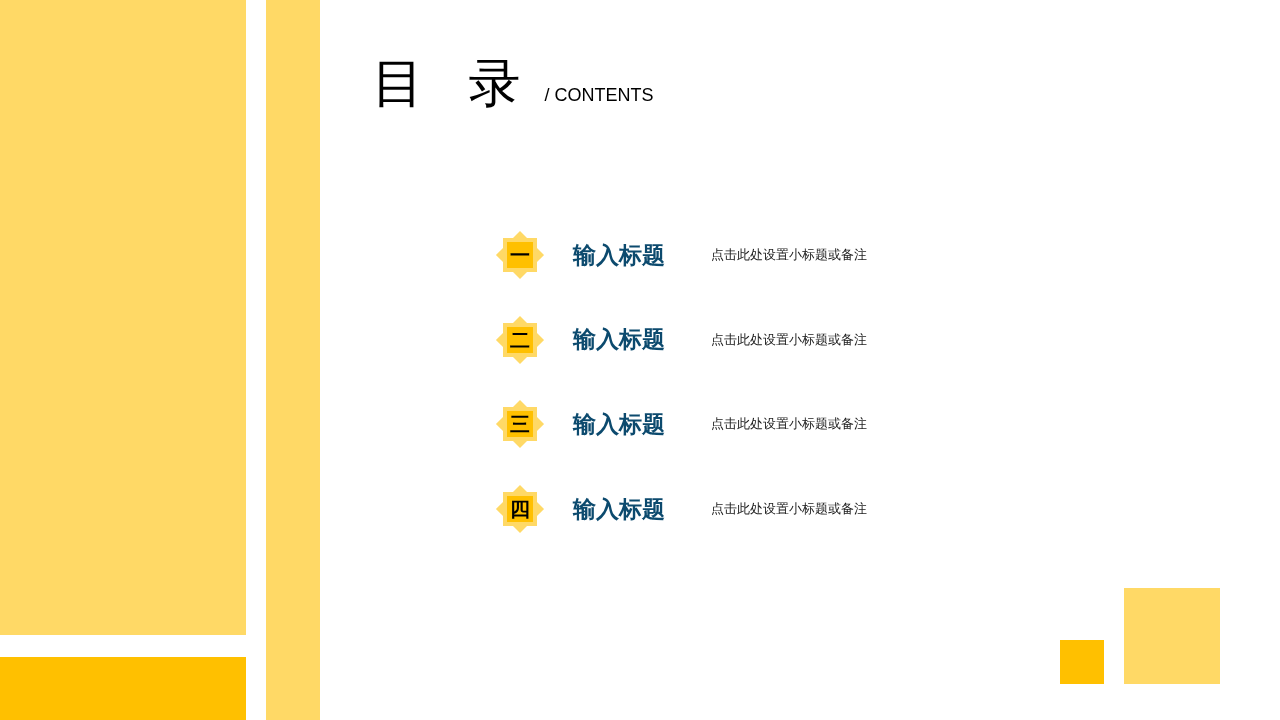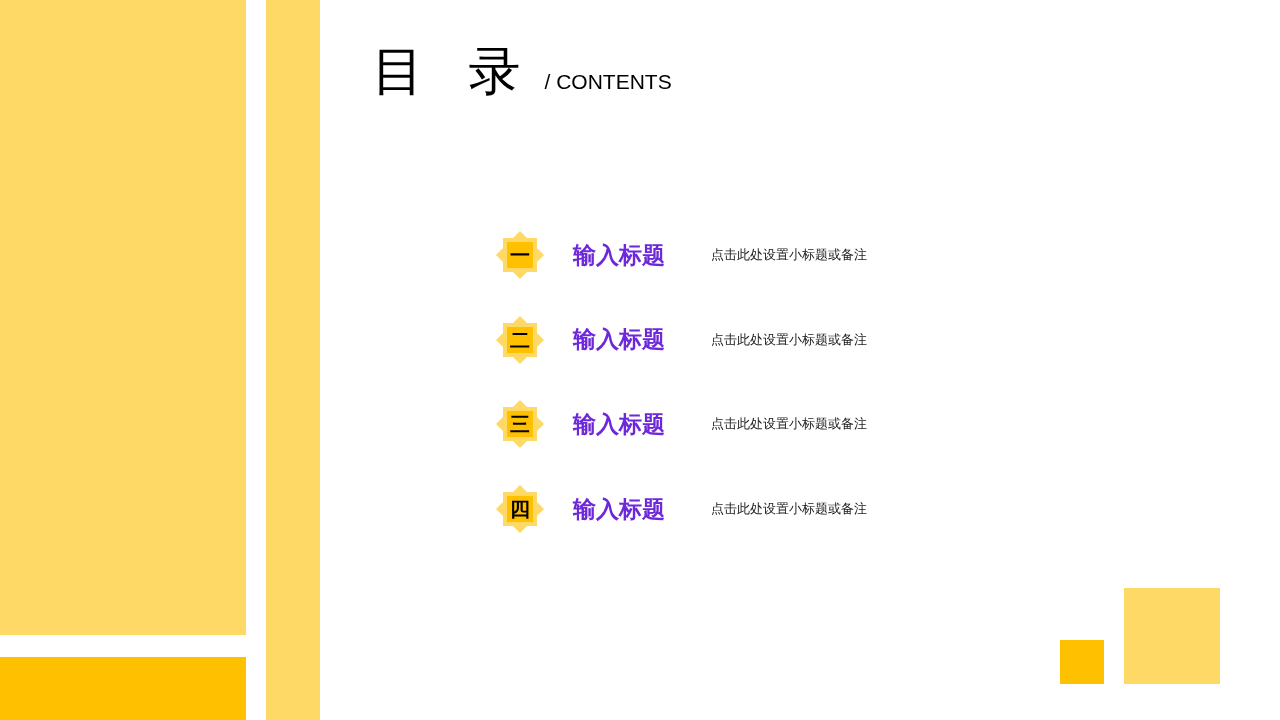--- a/index.html
+++ b/index.html
@@ -61,36 +61,36 @@
     top: 588px;
     width: 96px;
     height: 96px;
     background: #FFD966;
   }
 
   
   .heading {
     position: absolute;
     left: 372px;
-    top: 45px;
+    top: 57px;
     display: flex;
     align-items: baseline;
     white-space: nowrap;
   }
   .heading-cn {
     font-family: "DejaVu Sans", "Liberation Sans", sans-serif;
     font-size: 52px;
     line-height: 1;
     color: #000000;
     letter-spacing: 14px;
     font-weight: 400;
   }
   .heading-en {
     font-family: "Liberation Sans", "DejaVu Sans", sans-serif;
-    font-size: 21px;
+    font-size: 18px;
     line-height: 1;
     color: #000000;
     font-weight: 400;
     margin-left: 10px;
   }
 
   
   .contents-list {
     position: absolute;
     left: 496px;
@@ -142,21 +142,21 @@
     font-size: 20px;
     line-height: 1;
     font-weight: 700;
     color: #000000;
   }
 
   .row-title {
     font-family: "DejaVu Sans", "Liberation Sans", sans-serif;
     font-size: 23px;
     font-weight: 700;
-    color: #6d28d9;
+    color: #0c4a6e;
     margin-left: 29px;
     width: 115px;
     white-space: nowrap;
   }
   .row-note {
     font-family: "DejaVu Sans", "Liberation Sans", sans-serif;
     font-size: 13px;
     font-weight: 400;
     color: #1a1a1a;
     margin-left: 23px;

